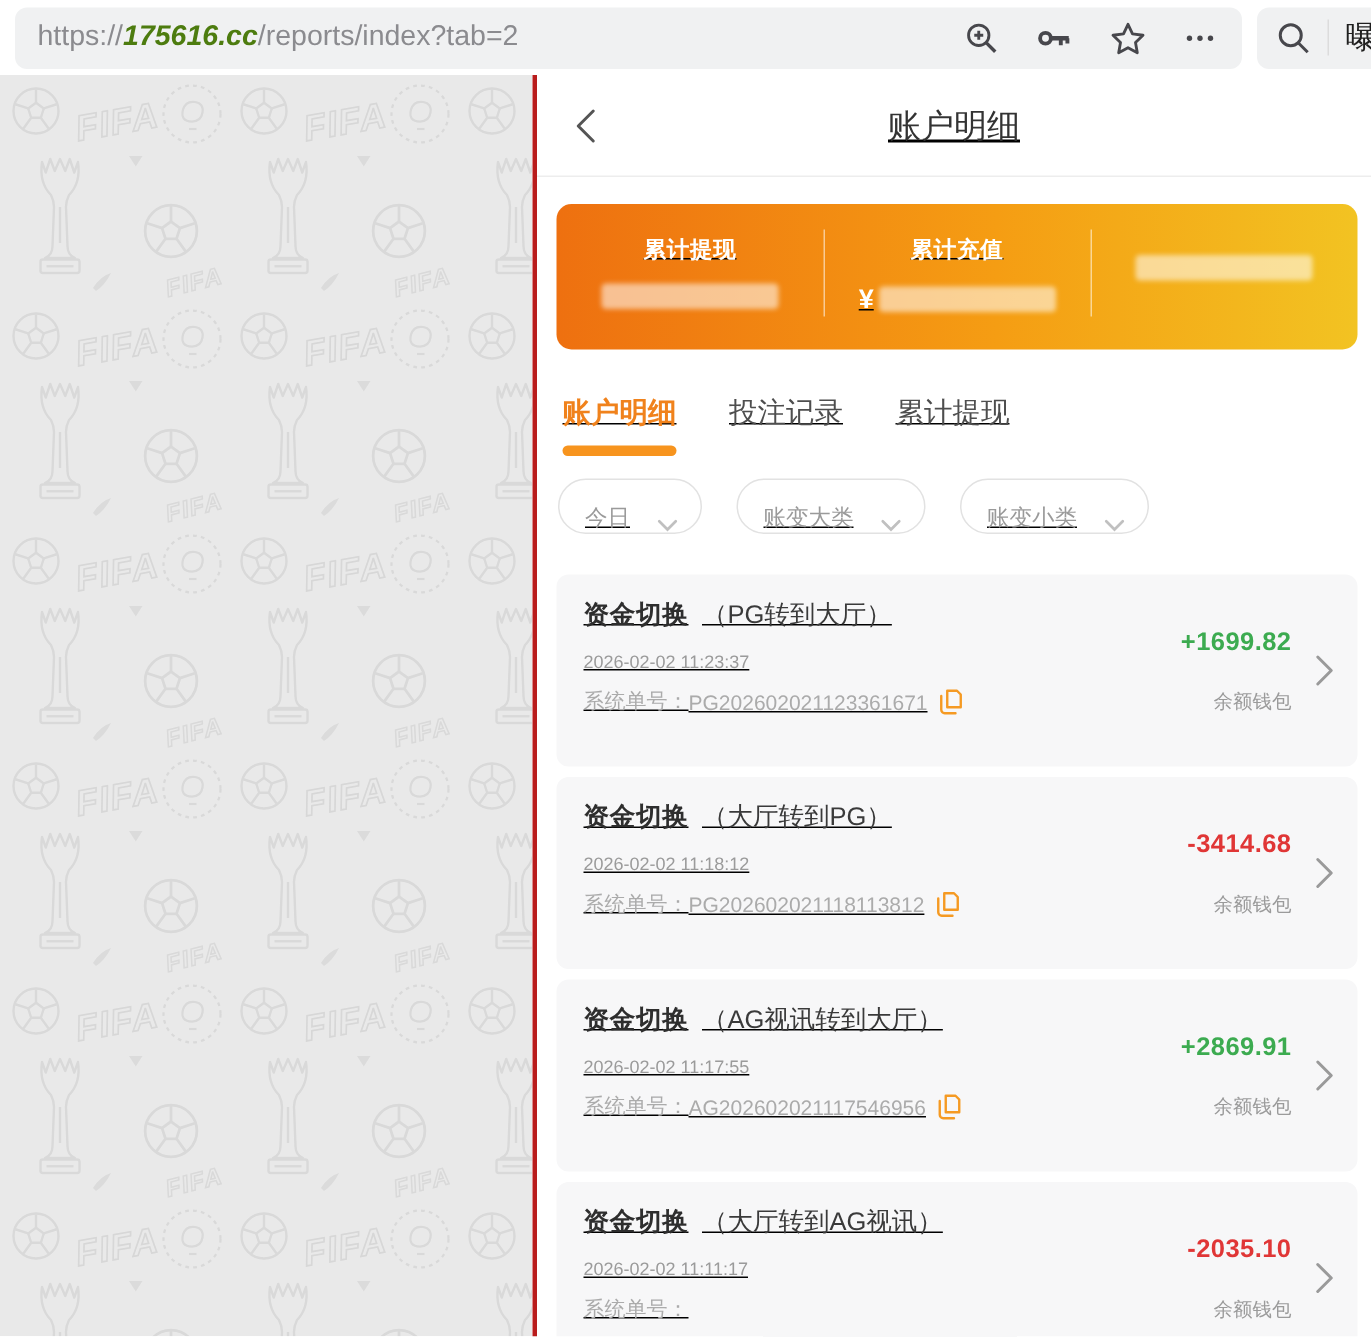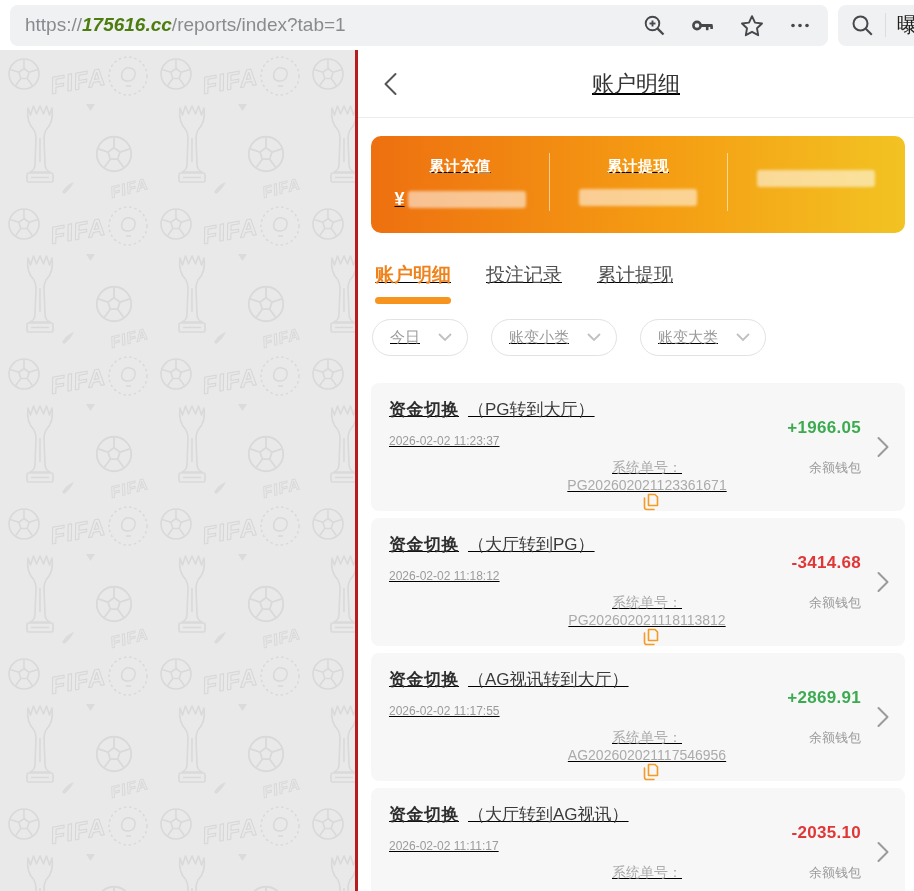--- a/index.html
+++ b/index.html
@@ -43,44 +43,44 @@
   .masked{width:118px;height:17px;border-radius:3px;background:rgba(255,255,255,.55);filter:blur(1.6px);}
   
   .tabs{margin:29px 9px 0 17px;display:flex;gap:35px;}
   .tab{font-size:19px;color:#4e4e4e;cursor:pointer;}
   .tab .bar{display:none;height:7px;border-radius:4px;background:var(--accent-bar);margin-top:9px;}
   .tab.active{color:var(--accent);font-weight:700;}
   .tab.active .bar{display:block;}
   
   .filters{margin:15px 9px 0 14px;display:flex;gap:23px;}
   .pill{height:37px;border:1px solid #e2e2e2;border-radius:19px;background:#fff;display:inline-flex;
-    align-items:center;gap:18px;padding:0 15px 0 17px;box-sizing:border-box;font-size:15px;color:#9a9a9a;cursor:pointer;}
+    align-items:flex-end;gap:18px;padding:0 15px 0 17px;box-sizing:border-box;font-size:15px;color:#9a9a9a;cursor:pointer;}
   .pill svg{display:block;}
   
   .txn-list{margin:27px 9px 0 13px;display:flex;flex-direction:column;gap:7px;}
   .txn{height:128px;border-radius:8px;background:#f7f7f8;position:relative;padding:17px 0 0 18px;box-sizing:border-box;flex:none;cursor:pointer;}
   .txn-title{font-size:17px;color:#2e2e2e;line-height:20px;}
   .txn-title b{font-weight:700;letter-spacing:.5px;}
   .txn-sub{margin-left:9px;font-weight:400;color:#3a3a3a;}
   .txn-date{margin-top:14px;font-size:12px;color:#9b9b9b;}
-  .txn-order{margin-top:11px;font-size:14px;color:#ababab;display:flex;align-items:center;flex-direction:column;}
+  .txn-order{margin-top:11px;font-size:14px;color:#ababab;display:flex;align-items:center;}
   .txn-order svg{margin-left:8px;display:block;cursor:pointer;}
   .txn-right{position:absolute;top:0;right:44px;height:128px;display:flex;flex-direction:column;justify-content:center;align-items:flex-end;}
   .amount{font-size:17px;font-weight:700;letter-spacing:.3px;}
   .amount.green{color:var(--green);}
   .amount.red{color:var(--red);}
   .wallet{margin-top:21px;font-size:13px;color:#9b9b9b;}
   .chev{position:absolute;right:16px;top:50%;transform:translateY(-50%);line-height:0;}
 </style>
 </head>
 <body style="--accent: #f0821c; --accent-bar: #f7941e; --green: #3cab50; --red: #e03636; --grad1: #ee7010; --grad2: #f59d13; --grad3: #f2c322;">
 
 <div class="topbar">
   <div class="url-field">
-    <span class="url"><span>https://</span><b>175616.cc</b><span>/reports/index?tab=1</span></span>
+    <span class="url"><span>https://</span><b>175616.cc</b><span>/reports/index?tab=2</span></span>
     <span class="bar-icons">
       <svg width="23" height="23" viewBox="0 0 23 23" fill="none" stroke="currentColor" stroke-width="1.9">
         <circle cx="9.5" cy="9.5" r="6.8"></circle>
           <line x1="14.6" y1="14.6" x2="20.5" y2="20.5" stroke-width="2.3"></line>
         <line x1="6.5" y1="9.5" x2="12.5" y2="9.5"></line>
           <line x1="9.5" y1="6.5" x2="9.5" y2="12.5"></line>
       </svg>
       <svg width="24" height="23" viewBox="0 0 24 23" fill="none" stroke="currentColor">
         <circle cx="6" cy="11.5" r="3.6" stroke-width="2.6"></circle>
         <line x1="9.6" y1="11.5" x2="21.5" y2="11.5" stroke-width="3"></line>
@@ -158,33 +158,33 @@
       <span class="back">
         <svg width="13" height="23" viewBox="0 0 13 23" fill="none" stroke="#555" stroke-width="2" stroke-linecap="round" stroke-linejoin="round">
           <path d="M11.5 1.5 L1.5 11.5 L11.5 21.5"></path>
         </svg>
       </span>
       <span class="p-title">账户明细</span>
     </div>
 
     <div class="sum-card">
       <div class="sum-col">
+        <div class="sum-label">累计提现</div>
+        <div class="sum-value">
+          <span class="masked"></span>
+        </div>
+      </div>
+      <div class="sum-col">
         <div class="sum-label">累计充值</div>
         <div class="sum-value">
           <span class="yen">¥</span>
           <span class="masked"></span>
         </div>
       </div>
       <div class="sum-col">
-        <div class="sum-label">累计提现</div>
-        <div class="sum-value">
-          <span class="masked"></span>
-        </div>
-      </div>
-      <div class="sum-col">
         <div class="sum-value">
           <span class="masked"></span>
         </div>
       </div>
     </div>
 
     <div class="tabs">
         <div class="tab active"><span class="tab-label">账户明细</span>
     <div class="bar"></div>
   </div>
@@ -197,27 +197,27 @@
       </div>
 
     <div class="filters">
         <div class="pill">
     <span>今日</span>
     <svg width="14" height="9" viewBox="0 0 14 9" fill="none" stroke="#c0c0c0" stroke-width="1.8" stroke-linecap="round">
       <path d="M1.5 1.5 L7 7 L12.5 1.5"></path>
     </svg>
   </div>
         <div class="pill">
-    <span>账变小类</span>
+    <span>账变大类</span>
     <svg width="14" height="9" viewBox="0 0 14 9" fill="none" stroke="#c0c0c0" stroke-width="1.8" stroke-linecap="round">
       <path d="M1.5 1.5 L7 7 L12.5 1.5"></path>
     </svg>
   </div>
         <div class="pill">
-    <span>账变大类</span>
+    <span>账变小类</span>
     <svg width="14" height="9" viewBox="0 0 14 9" fill="none" stroke="#c0c0c0" stroke-width="1.8" stroke-linecap="round">
       <path d="M1.5 1.5 L7 7 L12.5 1.5"></path>
     </svg>
   </div>
       </div>
 
     <div class="txn-list">
         <div class="txn">
     <div class="txn-title">
       <b>资金切换</b><span class="txn-sub">（PG转到大厅）</span>
@@ -225,21 +225,21 @@
     <div class="txn-date">2026-02-02 11:23:37</div>
     <div class="txn-order">
       <span>系统单号：</span>
             <span>PG202602021123361671</span>
       <svg width="16" height="18" viewBox="0 0 16 18" fill="none" stroke="#f59a23" stroke-width="1.6" stroke-linecap="round" stroke-linejoin="round">
         <path d="M5.5 1.5 H12 L14.5 4 V12.5 H5.5 Z"></path>
         <path d="M11 16.5 H3.8 A2.3 2.3 0 0 1 1.5 14.2 V5"></path>
       </svg>
     </div>
     <div class="txn-right">
-      <div class="amount green">+1966.05</div>
+      <div class="amount green">+1699.82</div>
       <div class="wallet">余额钱包</div>
     </div>
     <span class="chev">
       <svg width="12" height="21" viewBox="0 0 12 21" fill="none" stroke="#9a9a9a" stroke-width="2" stroke-linecap="round" stroke-linejoin="round">
         <path d="M1.5 1.5 L10.5 10.5 L1.5 19.5"></path>
       </svg>
     </span>
   </div>
         <div class="txn">
     <div class="txn-title">

